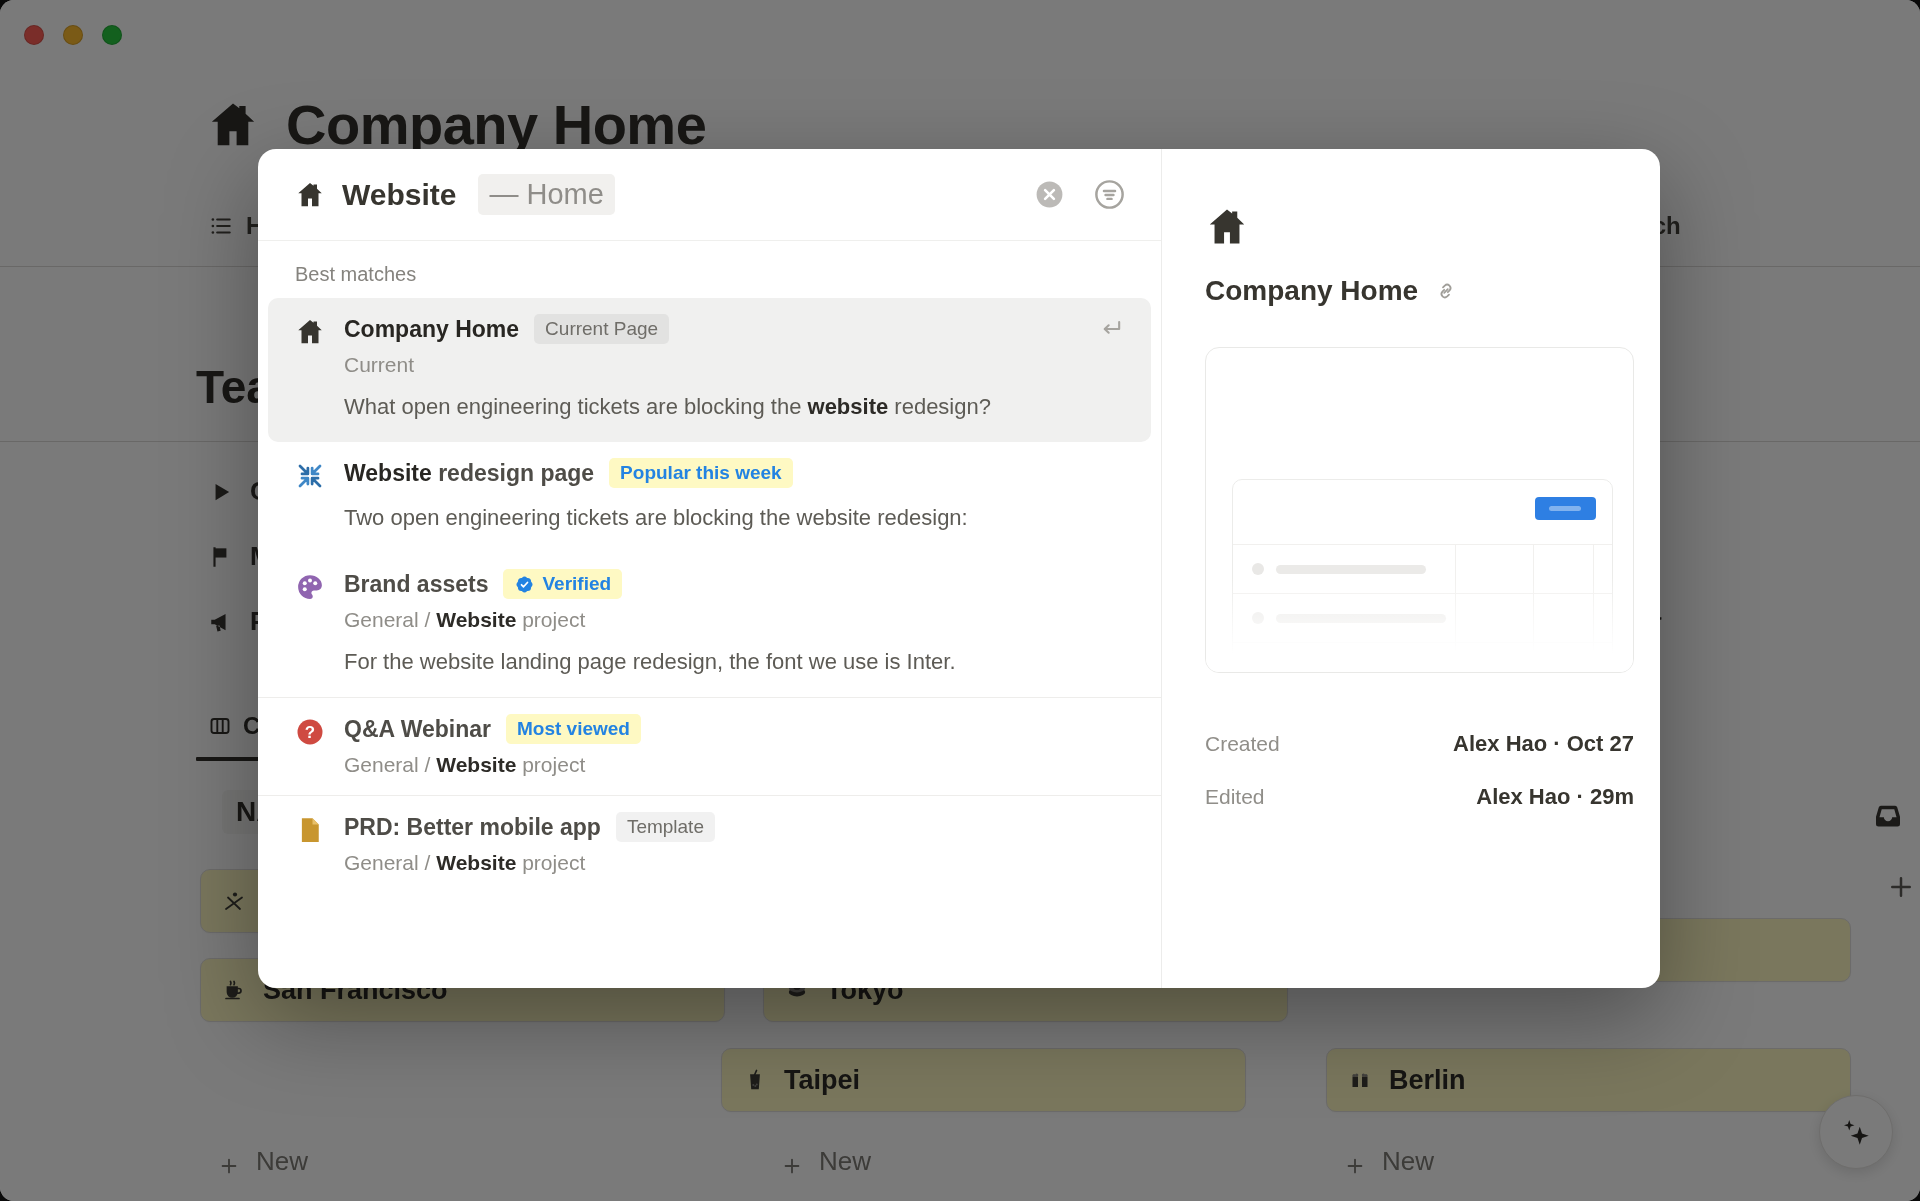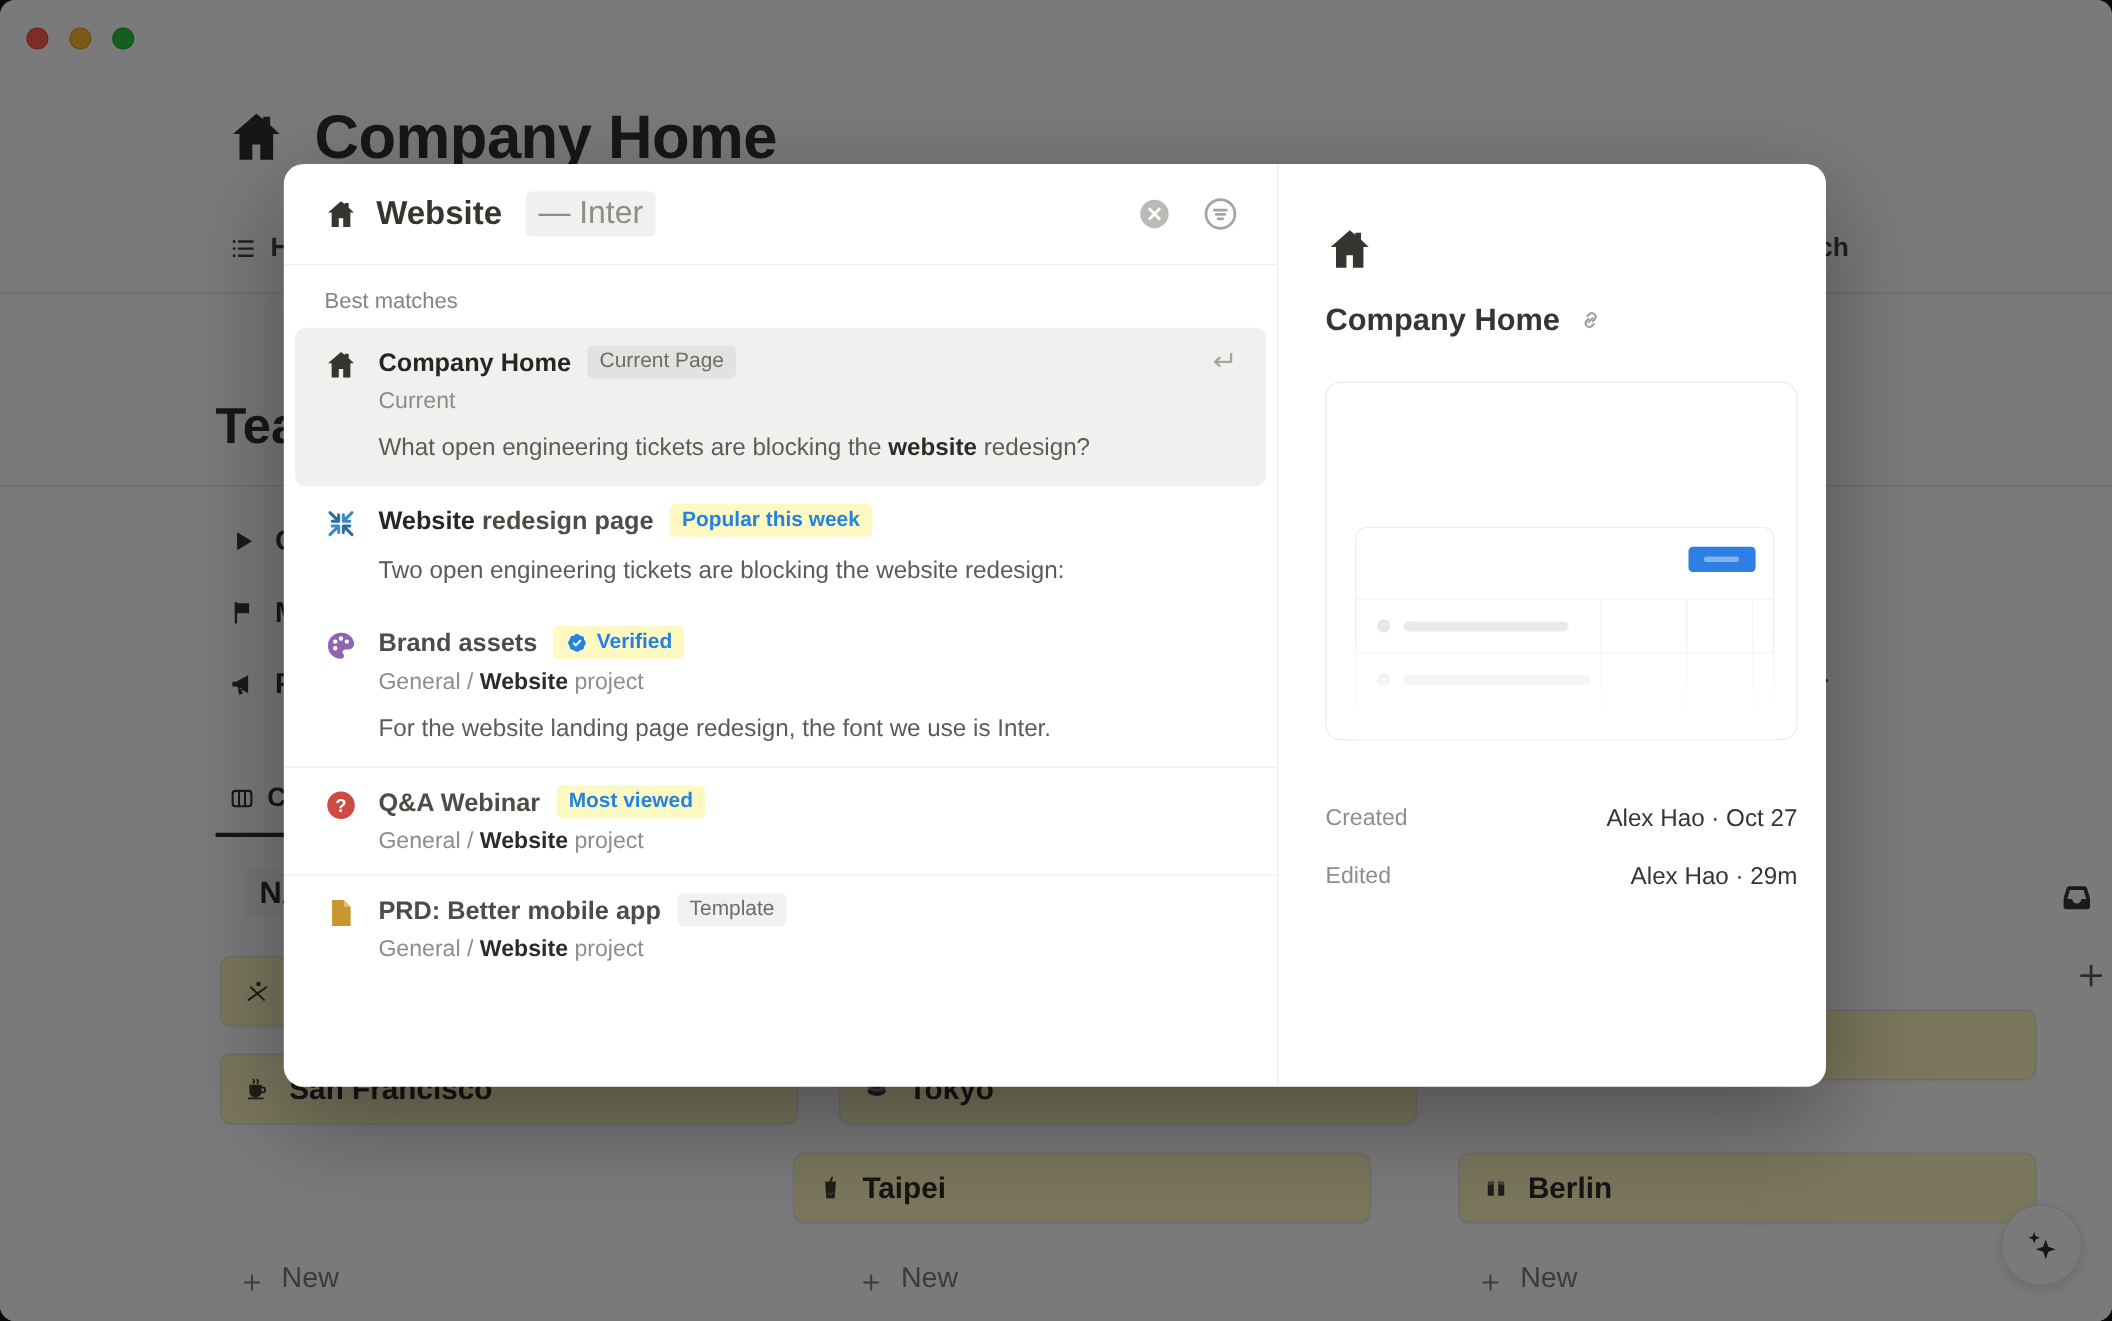--- a/index.html
+++ b/index.html
@@ -76,21 +76,21 @@
   .pv-btn::after{content:"";position:absolute;left:14px;top:9px;width:32px;height:5px;border-radius:3px;background:rgba(255,255,255,.4);}
   .pv-rows{position:absolute;left:0;right:0;top:64px;bottom:0;}
   .pv-row{height:48px;border-top:1px solid #f1f0ee;display:flex;align-items:center;gap:12px;padding-left:19px;}
   .pv-dot{width:12px;height:12px;border-radius:50%;background:#e9e8e6;flex:none;}
   .pv-bar{height:9px;border-radius:5px;background:#ebeae8;}
   .pv-col{position:absolute;top:0;bottom:0;width:1px;background:#f1f0ee;}
   .pv-fade{position:absolute;left:0;right:0;bottom:0;height:95px;background:linear-gradient(180deg,rgba(255,255,255,0),#fff 80%);}
   .meta{margin-top:44px;}
   .meta-row{display:flex;justify-content:space-between;align-items:center;height:53px;}
   .meta-label{font-size:21px;color:#908e89;}
-  .meta-value{font-size:22px;color:#37352f;font-weight:400;}
+  .meta-value{font-size:22px;color:#37352f;font-weight:700;}
 </style>
 </head>
 <body>
 
 <div class="window">
 
   <div class="abs lights">
     <div class="light" style="background:#ff5f57"></div>
     <div class="light" style="background:#febc2e"></div>
     <div class="light" style="background:#28c840"></div>
@@ -272,21 +272,21 @@
   <div class="modal">
     <div class="m-left">
 
       <div class="m-head">
         <span class="q-icon">
           <svg width="30" height="30" viewBox="0 0 24 24">
               <path fill="#37352f" d="M12 2.4 2.6 10.6h2.6V21h5.2v-6.2h3.2V21h5.2V10.6h2.6L17.6 7V3.6h-2.8v1L12 2.4z"></path>
             </svg>
         </span>
         <span class="q-text">Website</span>
-        <span class="q-chip">— Inter</span>
+        <span class="q-chip">— Home</span>
         <span class="h-spacer"></span>
         <span class="hbtn">
           <svg width="31" height="31" viewBox="0 0 24 24">
               <circle cx="12" cy="12" r="10" fill="#bcbab7"></circle>
               <path d="M8.6 8.6 15.4 15.4M15.4 8.6 8.6 15.4" stroke="#fff" stroke-width="2" stroke-linecap="round"></path>
             </svg>
         </span>
         <span class="hbtn" style="margin-left:10px">
           <svg width="35" height="35" viewBox="0 0 24 24" fill="none" stroke="#a6a49f" stroke-width="1.7" stroke-linecap="round">
               <circle cx="12" cy="12" r="9"></circle>

